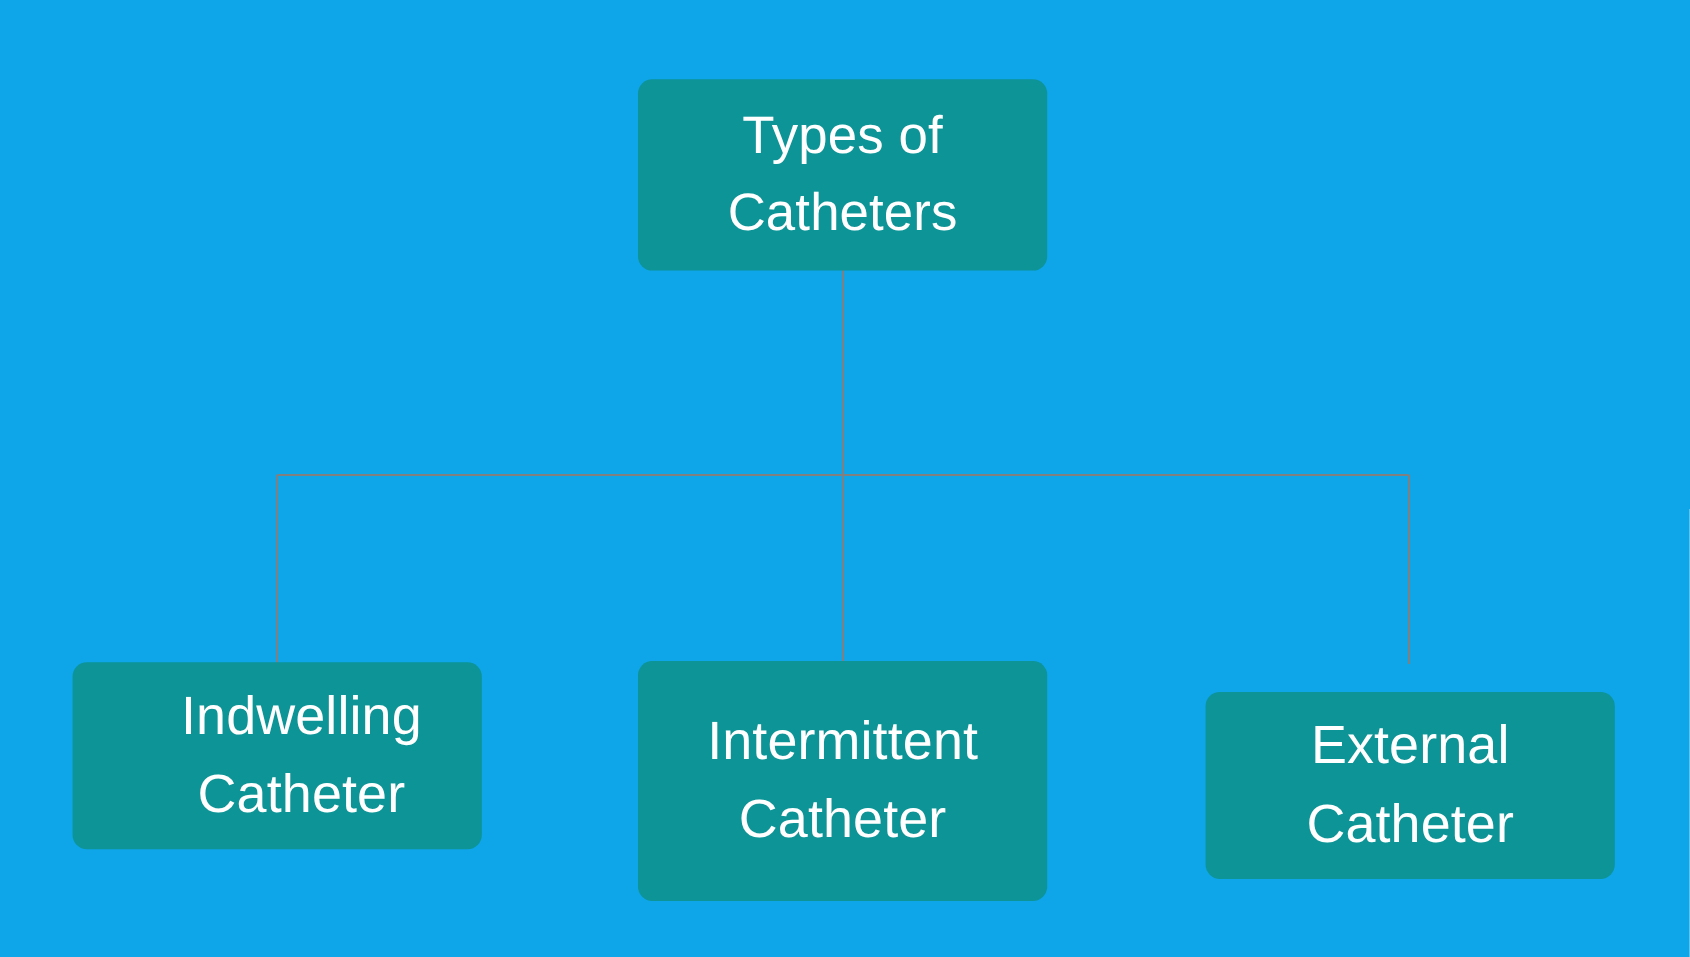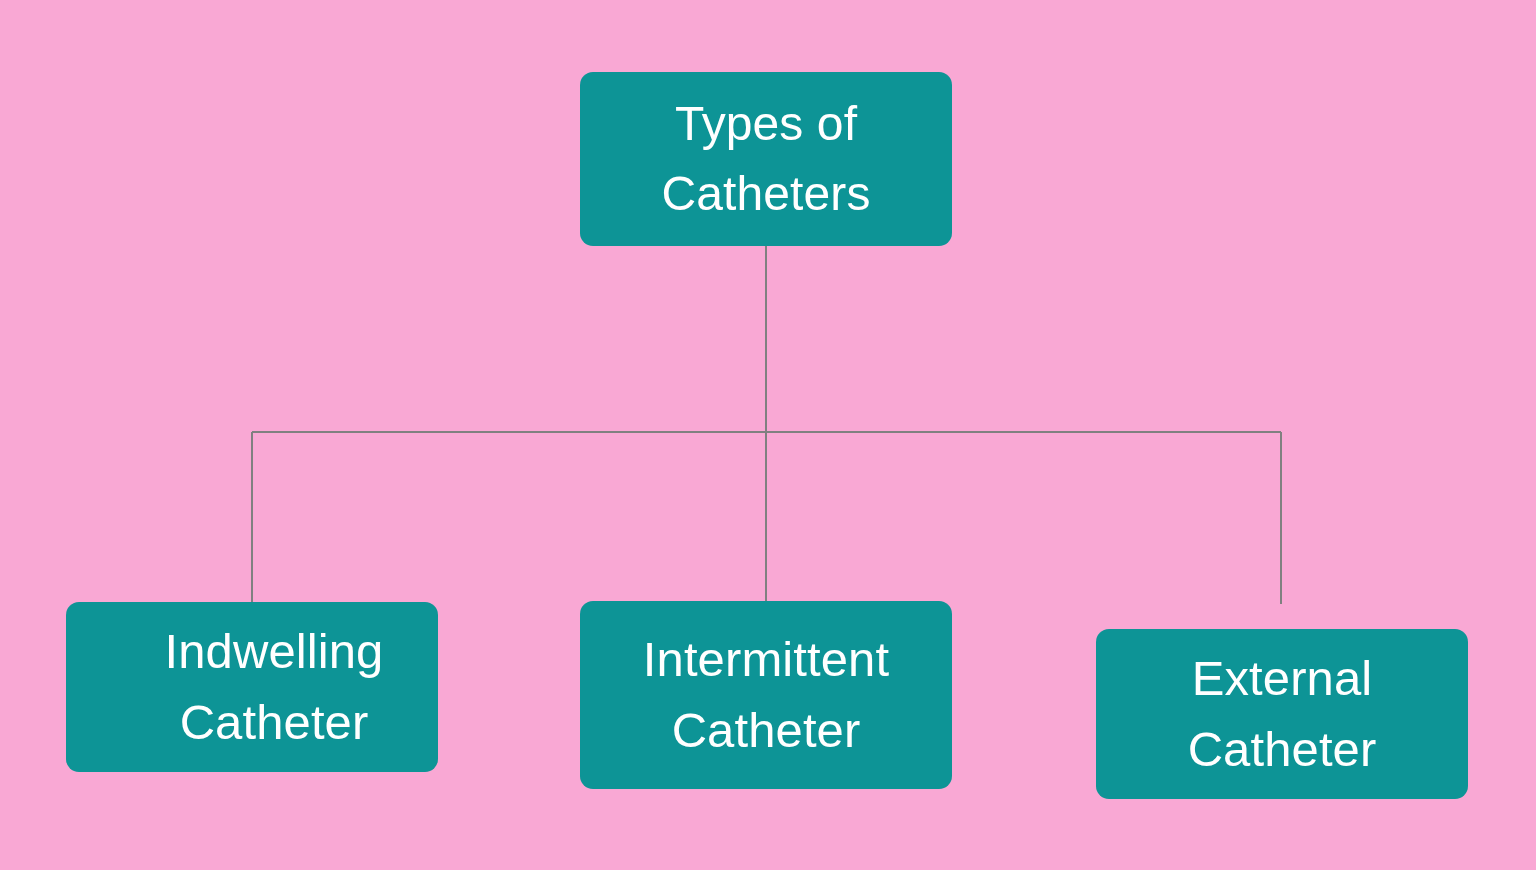--- a/index.html
+++ b/index.html
@@ -11,21 +11,21 @@
     width: 1536px;
     height: 870px;
     font-family: "Liberation Sans", sans-serif;
     overflow: hidden;
   }
 
   #diagram-canvas {
     position: relative;
     width: 1536px;
     height: 870px;
-    background: #f9a8d4;
+    background: #0ea5e9;
   }
 
   
   #connectors {
     position: absolute;
     left: 0;
     top: 0;
     width: 1536px;
     height: 870px;
     z-index: 1;
@@ -72,21 +72,21 @@
     height: 170px;
     font-size: 49px;
     line-height: 71px;
     padding-left: 44px;
   }
 
   #node-intermittent {
     left: 580px;
     top: 601px;
     width: 372px;
-    height: 188px;
+    height: 218px;
     font-size: 49px;
     line-height: 71px;
   }
 
   #node-external {
     left: 1096px;
     top: 601px;
     width: 372px;
     height: 170px;
     font-size: 49px;

